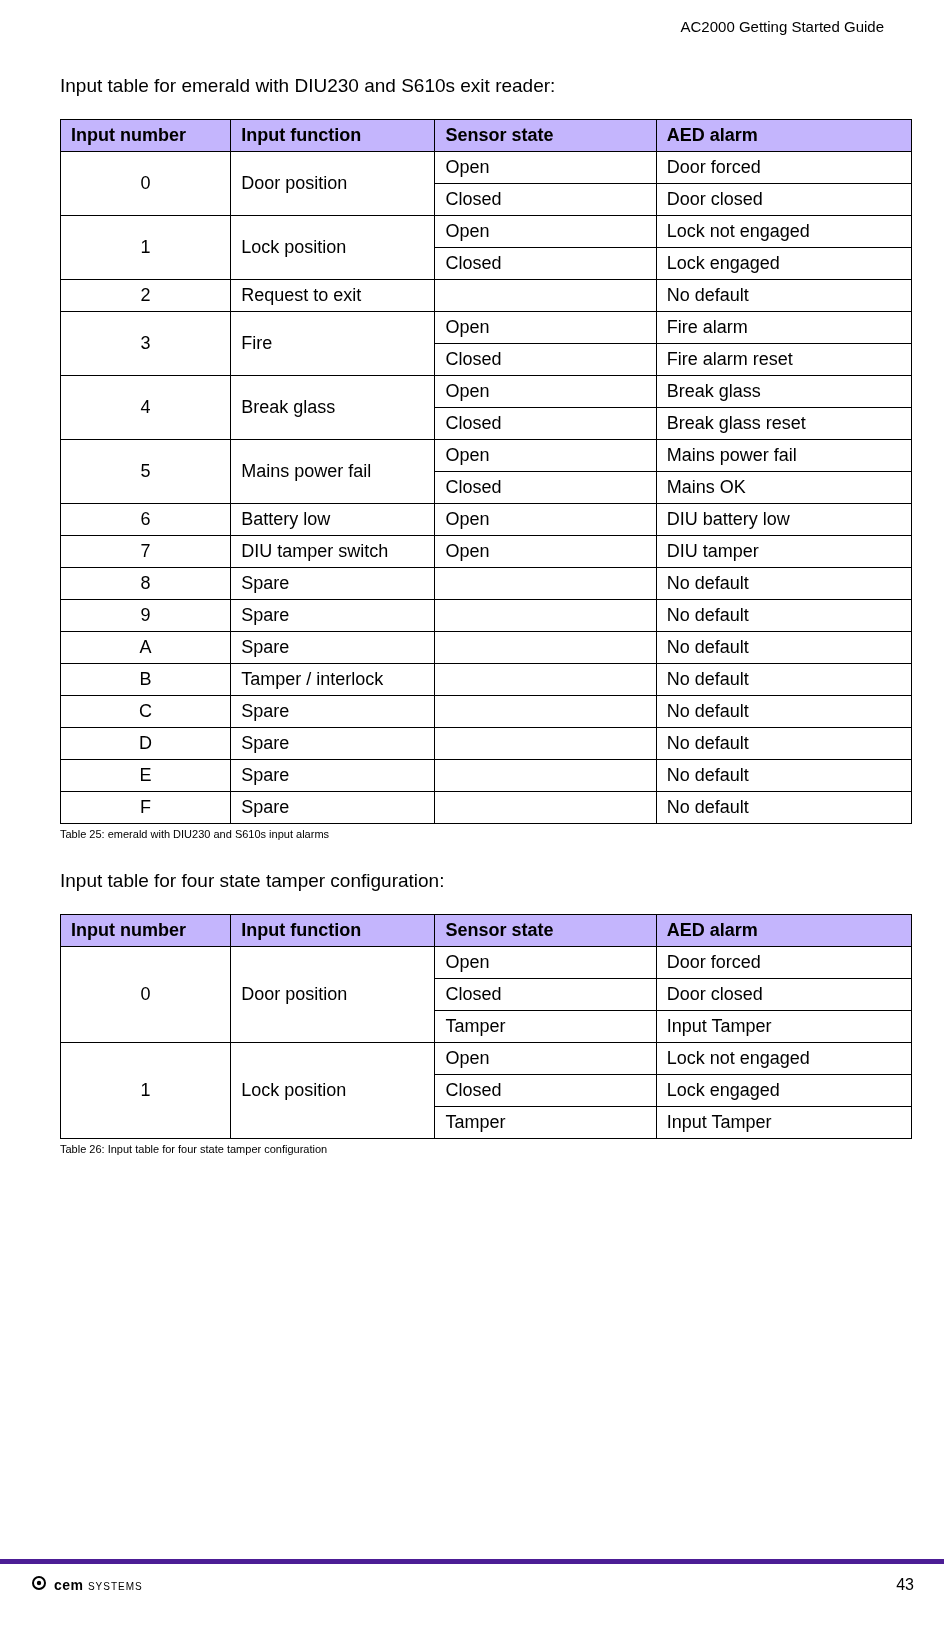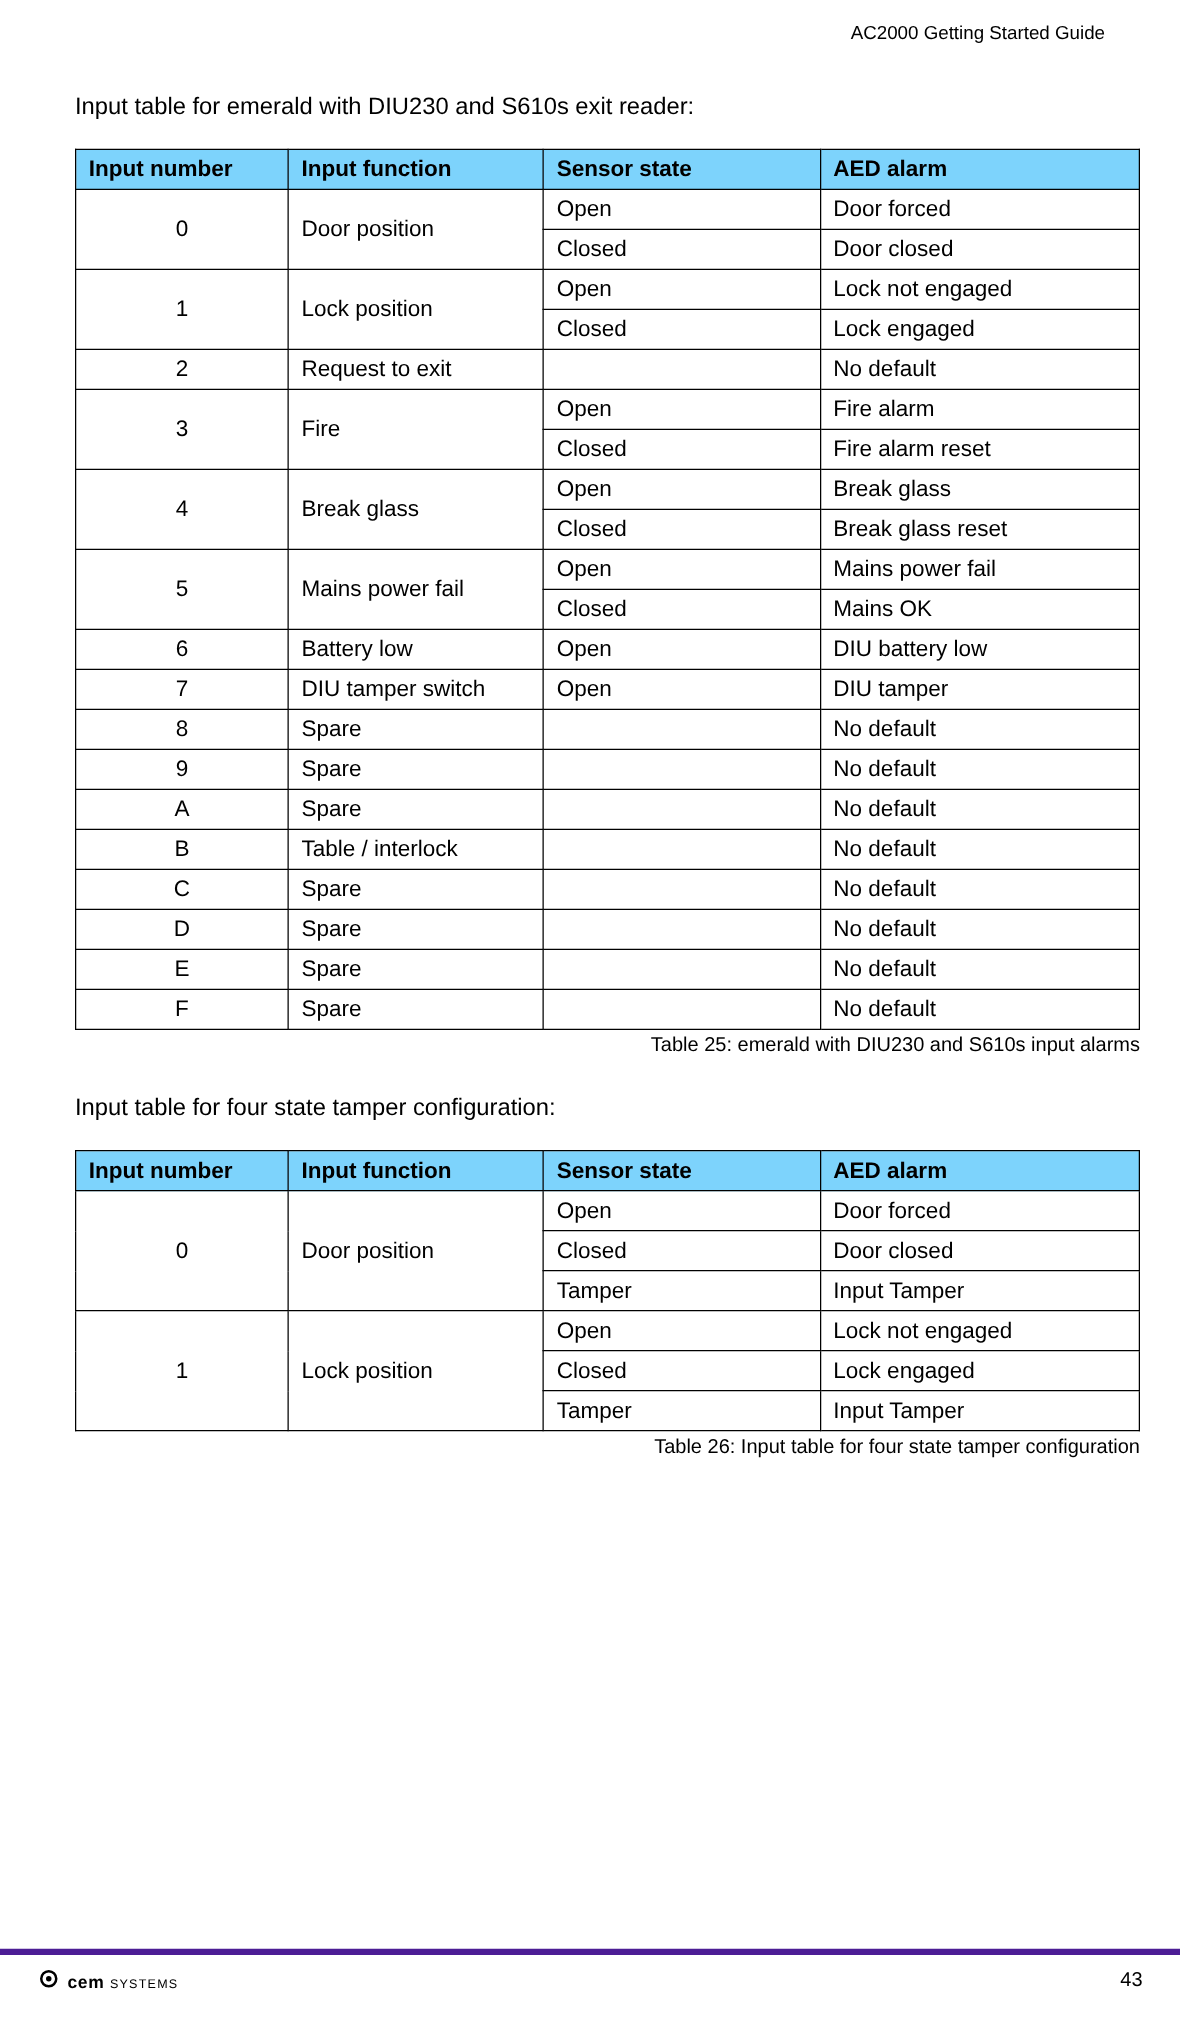--- a/index.html
+++ b/index.html
@@ -32,29 +32,29 @@
   }
   table.data-table th, table.data-table td {
     border: 1px solid #000;
     padding: 5px 10px;
     font-size: 18px;
     text-align: left;
     vertical-align: middle;
     height: 32px;
   }
   table.data-table th {
-    background: #7dd3fc;
+    background: #c4b5fd;
     font-weight: bold;
   }
   table.data-table td.num {
     text-align: center;
   }
   .caption {
-    text-align: right;
-    font-size: 16px;
+    text-align: left;
+    font-size: 11px;
     margin-bottom: 30px;
     margin-top: 2px;
   }
   .footer {
     position: absolute;
     bottom: 30px;
     left: 0;
     right: 0;
     border-top: 5px solid #4c1d95;
     padding-top: 10px;
@@ -188,21 +188,21 @@
           <td>No default</td>
         </tr>
         <tr>
           <td class="num" rowspan="1">A</td>
           <td rowspan="1">Spare</td>
           <td></td>
           <td>No default</td>
         </tr>
         <tr>
           <td class="num" rowspan="1">B</td>
-          <td rowspan="1">Table / interlock</td>
+          <td rowspan="1">Tamper / interlock</td>
           <td></td>
           <td>No default</td>
         </tr>
         <tr>
           <td class="num" rowspan="1">C</td>
           <td rowspan="1">Spare</td>
           <td></td>
           <td>No default</td>
         </tr>
         <tr>

